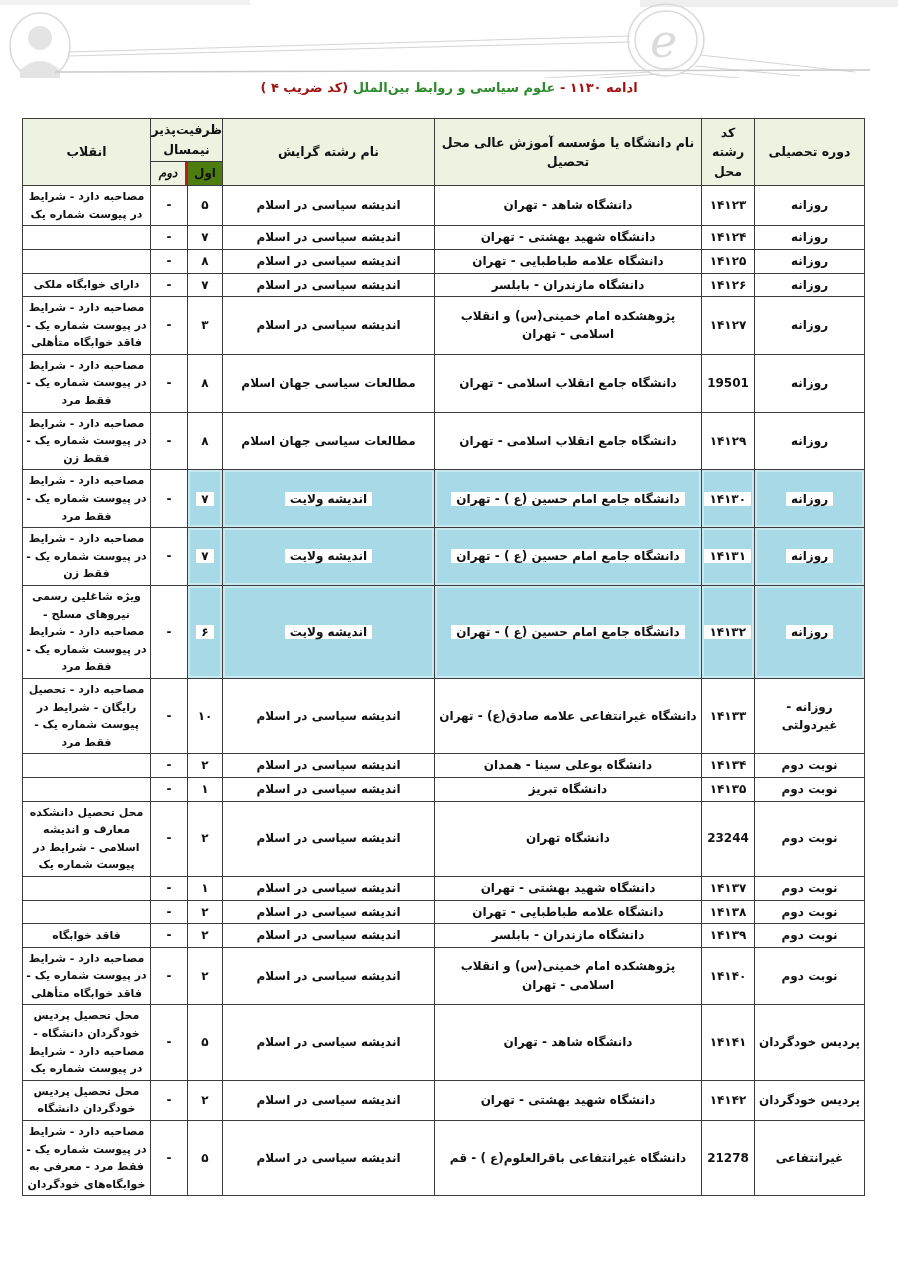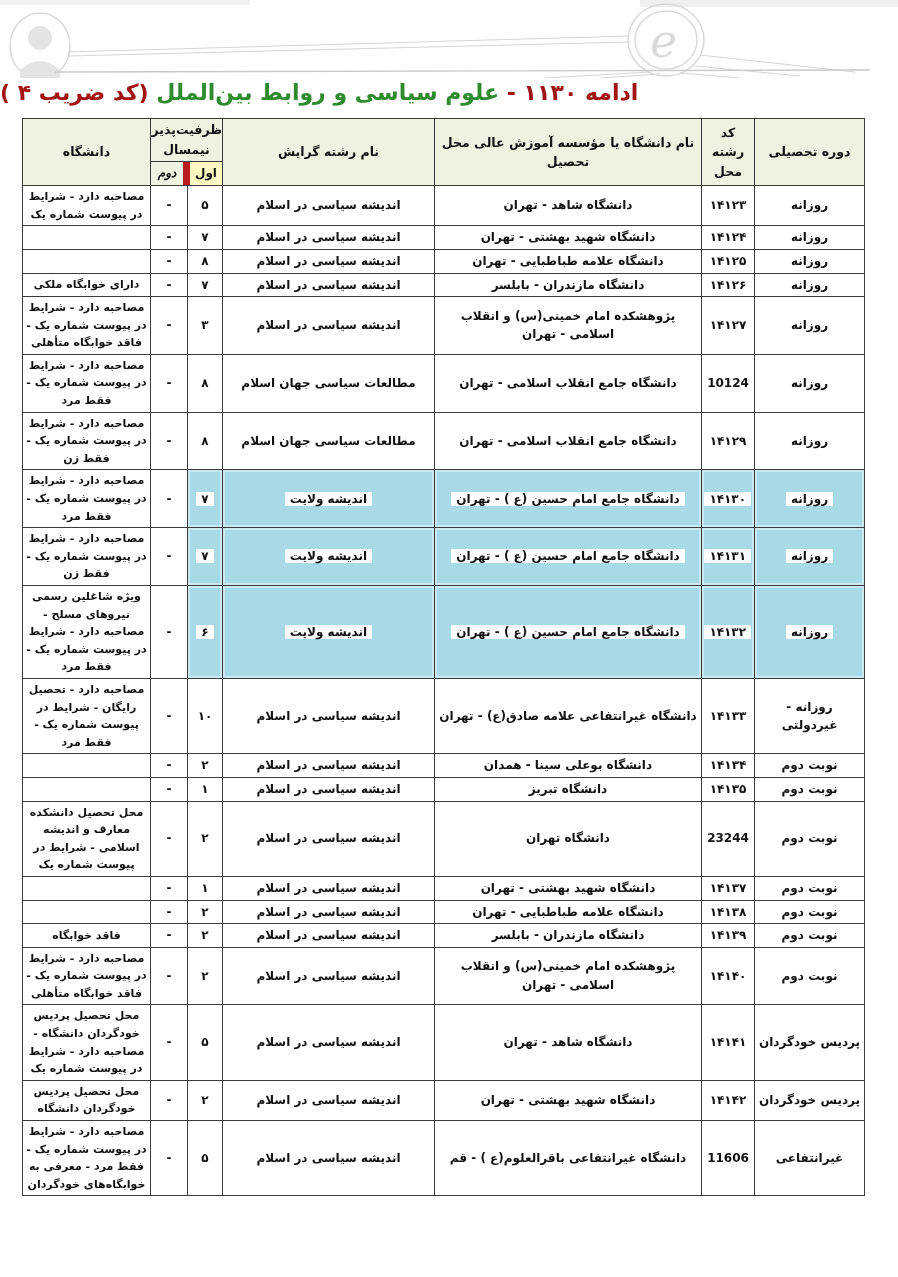--- a/index.html
+++ b/index.html
@@ -15,22 +15,22 @@
   .watermark {
     position: absolute;
     top: 0; left: 0;
     width: 898px; height: 78px;
     direction: ltr;
   }
   .page-title {
     position: absolute;
     top: 80px;
     left: 0; right: 0;
-    text-align: left;
-    font-size: 22px;
+    text-align: center;
+    font-size: 13px;
     font-weight: bold;
     letter-spacing: 0;
   }
   .page-title .t-red { color: #a01414; }
   .page-title .t-green { color: #2e8b2e; }
   .maintable {
     position: absolute;
     top: 118px;
     right: 33px;
     width: 842px;
@@ -128,27 +128,27 @@
       <th rowspan="2">نام دانشگاه یا مؤسسه آموزش عالی محل تحصیل</th>
       <th rowspan="2">نام رشته گرایش</th>
       <th colspan="2" style="padding:0;">
         <div class="cap-head-top">
           <span>ظرفیت‌پذیرش</span><br>
           <span>نیمسال</span>
         </div>
         <table style="width:100%; border-collapse:collapse;">
           <tbody>
               <tr>
-            <td style="border:none; border-left:7px solid #b91c1c; width:50%; background:#fef9c3;">اول</td>
+            <td style="border:none; border-left:3px solid #b91c1c; width:50%; background:#4d7c0f;">اول</td>
             <td style="border:none; background:#edf2e1;font-style:italic;">دوم</td>
           </tr>
         </tbody>
           </table>
       </th>
-      <th rowspan="2">دانشگاه</th>
+      <th rowspan="2">انقلاب</th>
     </tr>
 
   </thead>
   <tbody>
       <tr>
     <td><span class="cv">روزانه</span></td>
     <td><span class="cv">۱۴۱۲۳</span></td>
     <td><span class="cv">دانشگاه شاهد - تهران</span></td>
     <td><span class="cv">اندیشه سیاسی در اسلام</span></td>
     <td><span class="cv">۵</span></td>
@@ -186,21 +186,21 @@
     <td><span class="cv">روزانه</span></td>
     <td><span class="cv">۱۴۱۲۷</span></td>
     <td><span class="cv">پژوهشکده امام خمینی(س) و انقلاب اسلامی - تهران</span></td>
     <td><span class="cv">اندیشه سیاسی در اسلام</span></td>
     <td><span class="cv">۳</span></td>
     <td><span class="cv">-</span></td>
     <td class="note-cell"><span class="cv">مصاحبه دارد - شرایط در پیوست شماره یک - فاقد خوابگاه متأهلی</span></td>
   </tr>
       <tr>
     <td><span class="cv">روزانه</span></td>
-    <td><span class="cv">10124</span></td>
+    <td><span class="cv">19501</span></td>
     <td><span class="cv">دانشگاه جامع انقلاب اسلامی - تهران</span></td>
     <td><span class="cv">مطالعات سیاسی جهان اسلام</span></td>
     <td><span class="cv">۸</span></td>
     <td><span class="cv">-</span></td>
     <td class="note-cell"><span class="cv">مصاحبه دارد - شرایط در پیوست شماره یک - فقط مرد</span></td>
   </tr>
       <tr>
     <td><span class="cv">روزانه</span></td>
     <td><span class="cv">۱۴۱۲۹</span></td>
     <td><span class="cv">دانشگاه جامع انقلاب اسلامی - تهران</span></td>
@@ -321,21 +321,21 @@
     <td><span class="cv">پردیس خودگردان</span></td>
     <td><span class="cv">۱۴۱۴۲</span></td>
     <td><span class="cv">دانشگاه شهید بهشتی - تهران</span></td>
     <td><span class="cv">اندیشه سیاسی در اسلام</span></td>
     <td><span class="cv">۲</span></td>
     <td><span class="cv">-</span></td>
     <td class="note-cell"><span class="cv">محل تحصیل پردیس خودگردان دانشگاه</span></td>
   </tr>
       <tr>
     <td><span class="cv">غیرانتفاعی</span></td>
-    <td><span class="cv">11606</span></td>
+    <td><span class="cv">21278</span></td>
     <td><span class="cv">دانشگاه غیرانتفاعی باقرالعلوم(ع ) - قم</span></td>
     <td><span class="cv">اندیشه سیاسی در اسلام</span></td>
     <td><span class="cv">۵</span></td>
     <td><span class="cv">-</span></td>
     <td class="note-cell"><span class="cv">مصاحبه دارد - شرایط در پیوست شماره یک - فقط مرد - معرفی به خوابگاه‌های خودگردان</span></td>
   </tr>
     </tbody>
 </table>
 
 </body></html>

